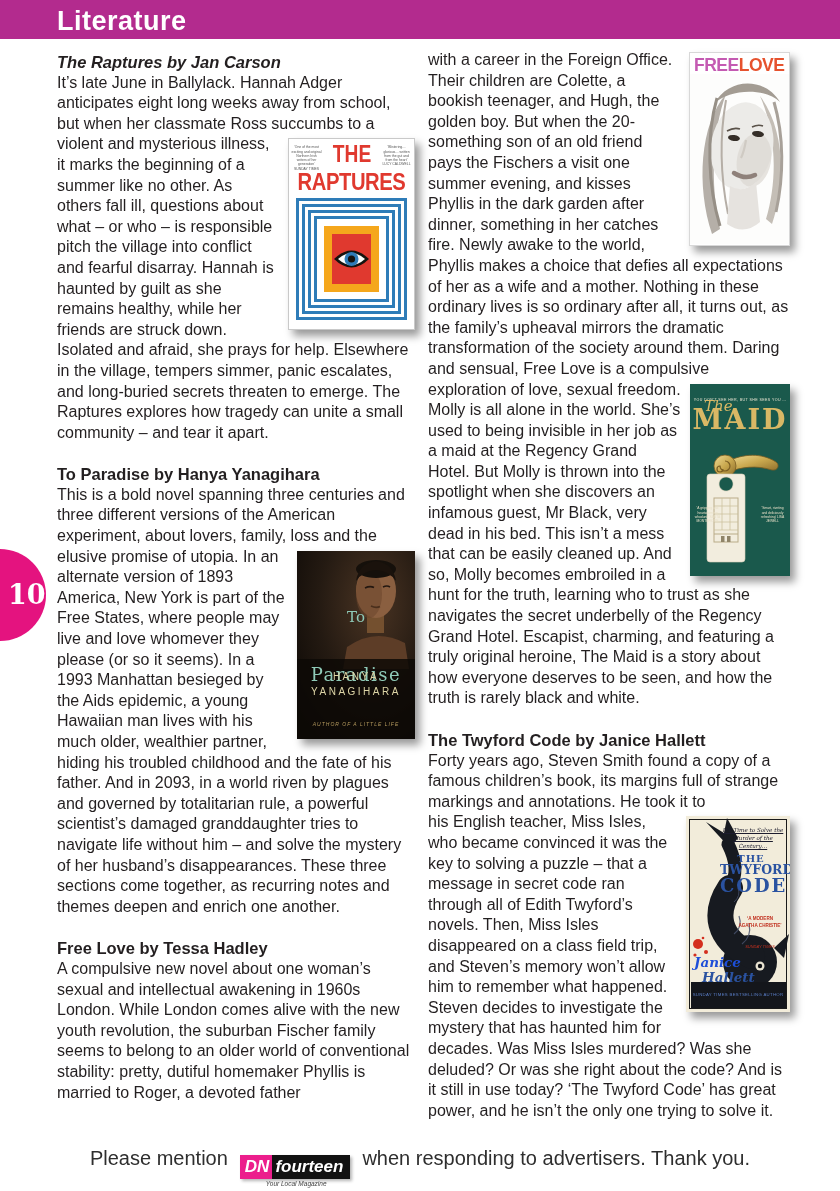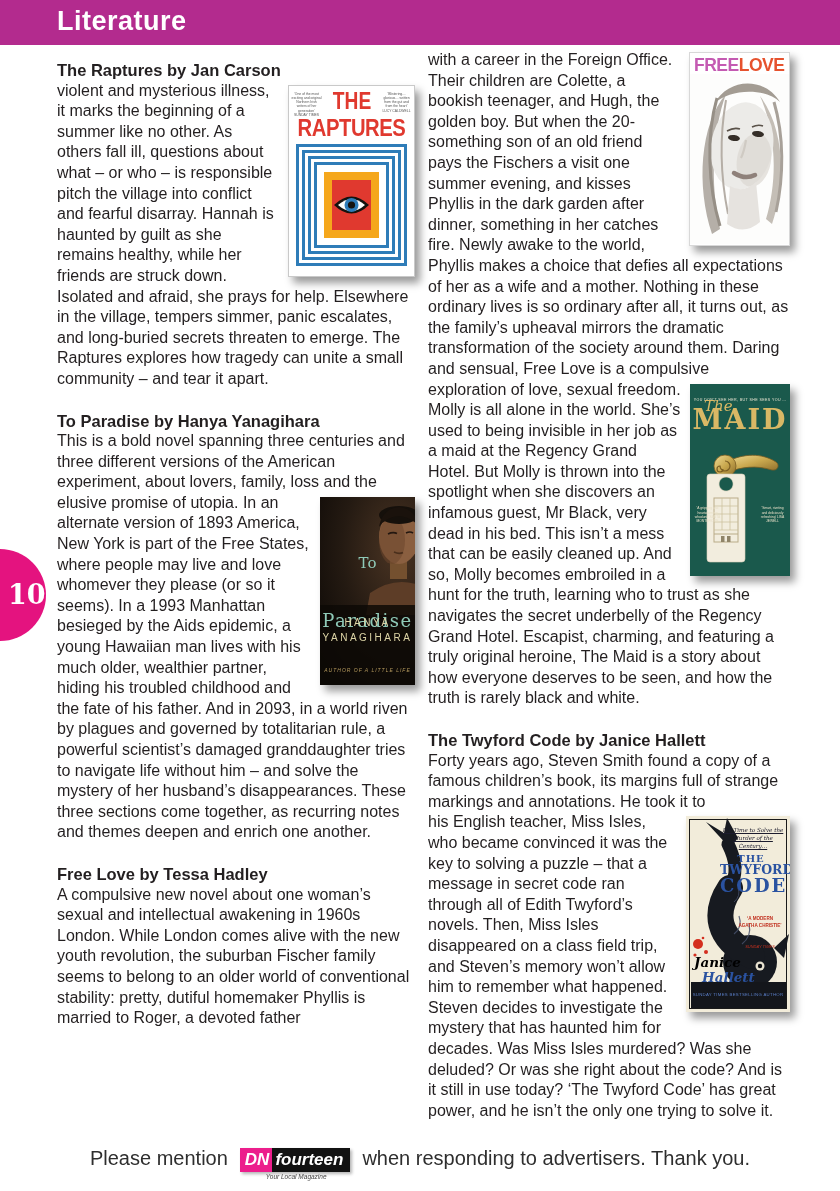--- a/index.html
+++ b/index.html
@@ -1,49 +1,49 @@
 <!DOCTYPE html>
 <html><head>
 <meta charset="utf-8">
 <style>
   html,body{margin:0;padding:0;}
   body{
     width:840px;height:1191px;position:relative;background:#fff;overflow:hidden;
     font-family:"Liberation Sans", sans-serif;color:#231f20;
   }
   
-  .header-bar{position:absolute;top:0;left:0;width:840px;height:45px;background:#b32b8e;}
+  .header-bar{position:absolute;top:0;left:0;width:840px;height:39px;background:#b32b8e;}
   .header-label{position:absolute;left:57px;top:6px;font-size:27px;font-weight:bold;color:#fff;letter-spacing:.5px;}
   
   .page-badge{position:absolute;left:-46px;top:549px;width:92px;height:92px;border-radius:50%;background:#e4137f;}
   .page-badge .num{position:absolute;left:54px;top:50%;transform:translateY(-52%);
     font-family:"DejaVu Serif", serif;font-weight:bold;font-size:27px;color:#fff;}
   
   .col{position:absolute;font-size:16px;line-height:20.6px;}
   .col-left{left:57px;top:52px;width:358px;}
   .col-right{left:428px;top:50px;width:362px;}
   p{margin:0;}
   .review-heading{font-size:16.5px;font-weight:bold;margin-top:21px;}
-  .review-heading.first{margin-top:8px;}
+  .review-heading.first{margin-top:0;font-style:italic;}
   .title-wrap{height:48px;margin-bottom:8px;}
   .main-title{font-size:40px;font-weight:bold;letter-spacing:-1px;white-space:nowrap;
     transform:scaleX(.78);transform-origin:left top;line-height:44px;}
   
   .cover{float:right;position:relative;margin:4px 0 8px 9px;box-shadow:5px 6px 8px rgba(0,0,0,.40);
     background:#fff;box-sizing:border-box;overflow:hidden;}
   
   .cover-raptures{width:127px;height:192px;border:1px solid #c9c9c9;}
   .rap-row1{display:flex;align-items:flex-start;justify-content:space-between;padding:4px 2px 0 2px;}
   .rap-quote{width:31px;font-size:3.4px;line-height:1.25;color:#555;text-align:center;padding-top:2px;}
   .rap-the{font-size:24px;font-weight:bold;color:#e0392f;transform:scaleX(.8);line-height:22px;}
   .rap-word{font-size:23px;font-weight:bold;color:#e0392f;text-align:center;transform:scaleX(.88);
     transform-origin:center;line-height:22px;letter-spacing:-.5px;}
   .rap-squares{display:block;margin:5px auto 0 auto;}
   
-  .cover-paradise{width:95px;height:188px;background:#17100a;}
+  .cover-paradise{width:118px;height:188px;background:#17100a;}
   .cover-paradise svg{position:absolute;inset:0;}
   .par-title1{position:absolute;top:56px;width:100%;text-align:center;color:#8fcab8;
     font-family:"DejaVu Serif", serif;font-size:15px;}
   .par-title2{position:absolute;top:75px;width:100%;text-align:center;color:#8fcab8;
     font-family:"DejaVu Serif", serif;font-size:18px;letter-spacing:1.5px;margin-top:39px;}
   .par-author{position:absolute;width:100%;text-align:center;color:#ddd5a6;font-size:10px;letter-spacing:2.5px;}
   .par-author.a1{top:116px;} .par-author.a2{top:131px;}
   .par-tagline{position:absolute;top:163px;width:100%;text-align:center;color:#b59a5e;
     font-style:italic;font-size:5px;letter-spacing:1px;}
   
@@ -70,50 +70,51 @@
   .tw-t1{position:absolute;top:33px;right:8px;width:62px;text-align:center;color:#2a52a0;
     font-family:"DejaVu Serif", serif;font-weight:bold;font-size:10px;letter-spacing:1px;}
   .tw-t2{position:absolute;top:44px;right:8px;width:62px;text-align:center;color:#2a52a0;
     font-family:"DejaVu Serif", serif;font-weight:bold;font-size:12.5px;}
   .tw-t3{position:absolute;top:60px;right:8px;width:62px;text-align:center;color:#2a52a0;
     font-family:"DejaVu Serif", serif;font-weight:bold;font-size:18px;letter-spacing:2px;}
   .tw-quote{position:absolute;top:100px;right:7px;width:46px;text-align:center;color:#c1301f;
     font-weight:bold;font-size:4.6px;line-height:1.4;}
   .tw-qsrc{position:absolute;top:121px;right:7px;width:46px;text-align:center;color:#c1301f;
     font-style:italic;font-size:4px;}
-  .tw-a1{position:absolute;bottom:40px;left:8px;color:#000000;font-family:"DejaVu Serif", serif;
+  .tw-a1{position:absolute;bottom:40px;left:8px;color:#1d4ed8;font-family:"DejaVu Serif", serif;
     font-style:italic;font-weight:bold;font-size:13.5px;}
   .tw-a2{position:absolute;bottom:25px;left:8px;color:#2a52a0;font-family:"DejaVu Serif", serif;
     font-style:italic;font-weight:bold;font-size:13.5px;margin-left:8px;}
   .tw-bottom{position:absolute;left:4.5px;right:4.5px;bottom:4.5px;background:#14161b;color:#5a7ec8;
     font-size:4.3px;text-align:center;padding:2.5px 0;letter-spacing:.3px;}
   .m-neg{margin-top:-16px;}
   .m-neg2{margin-top:2px;}
   
   .footer{position:absolute;top:1147px;left:0;width:840px;display:flex;justify-content:center;
     align-items:flex-start;gap:12px;font-size:20px;color:#2e2e2e;}
-  .logo{position:relative;display:inline-flex;box-shadow:2px 2px 3px #b5b5b5;margin-top:1px;}
+  .logo{position:relative;display:inline-flex;box-shadow:2px 2px 3px #b5b5b5;margin-top:8px;}
   .logo-dn{background:#ec1e8c;color:#fff;font-weight:bold;font-style:italic;padding:2px 3px 2px 5px;font-size:17px;}
   .logo-fourteen{background:#121212;color:#fff;font-weight:bold;font-style:italic;padding:2px 7px 2px 3px;font-size:17px;}
   .logo-tagline{position:absolute;top:100%;left:26px;font-size:6.5px;font-style:italic;color:#444;white-space:nowrap;margin-top:1px;}
 </style>
 </head>
 <body>
 
 <div class="header-bar">
   <div class="header-label">Literature</div>
 </div>
 
 <div class="page-badge">
   <div class="num">10</div>
 </div>
 
 <div class="col col-left">
 
   <div class="review-heading first">The Raptures by Jan Carson</div>
+  <p>It’s late June in Ballylack. Hannah Adger anticipates eight long weeks away from school, but when her classmate Ross succumbs to a</p>
 
   <div class="cover cover-raptures">
     <div class="rap-row1">
       <div class="rap-quote">‘One of the most exciting and original Northern Irish writers of her generation’ SUNDAY TIMES</div>
       <div class="rap-the">THE</div>
       <div class="rap-quote">‘Blistering… glorious… written from the gut and from the heart’ LUCY CALDWELL</div>
     </div>
     <div class="rap-word">RAPTURES</div>
     <svg class="rap-squares" width="111" height="122" viewBox="0 0 111 122">
       <rect x="1.5" y="1.5" width="108" height="119" fill="none" stroke="#2e7cb8" stroke-width="3"></rect>

